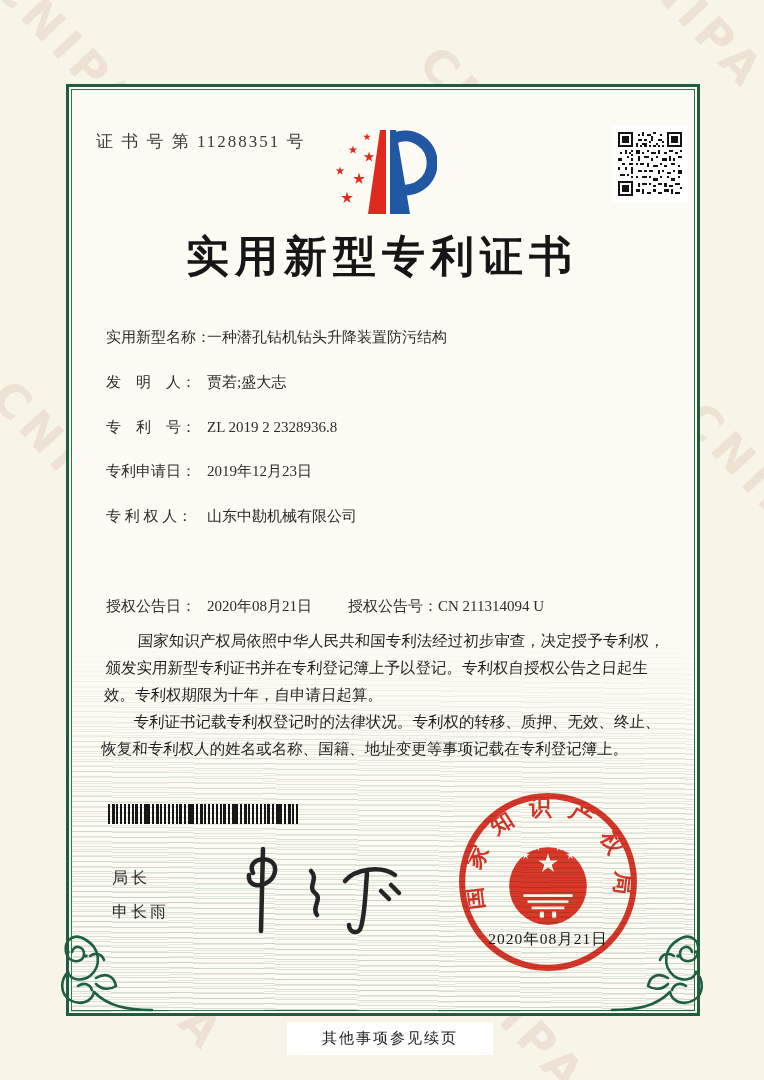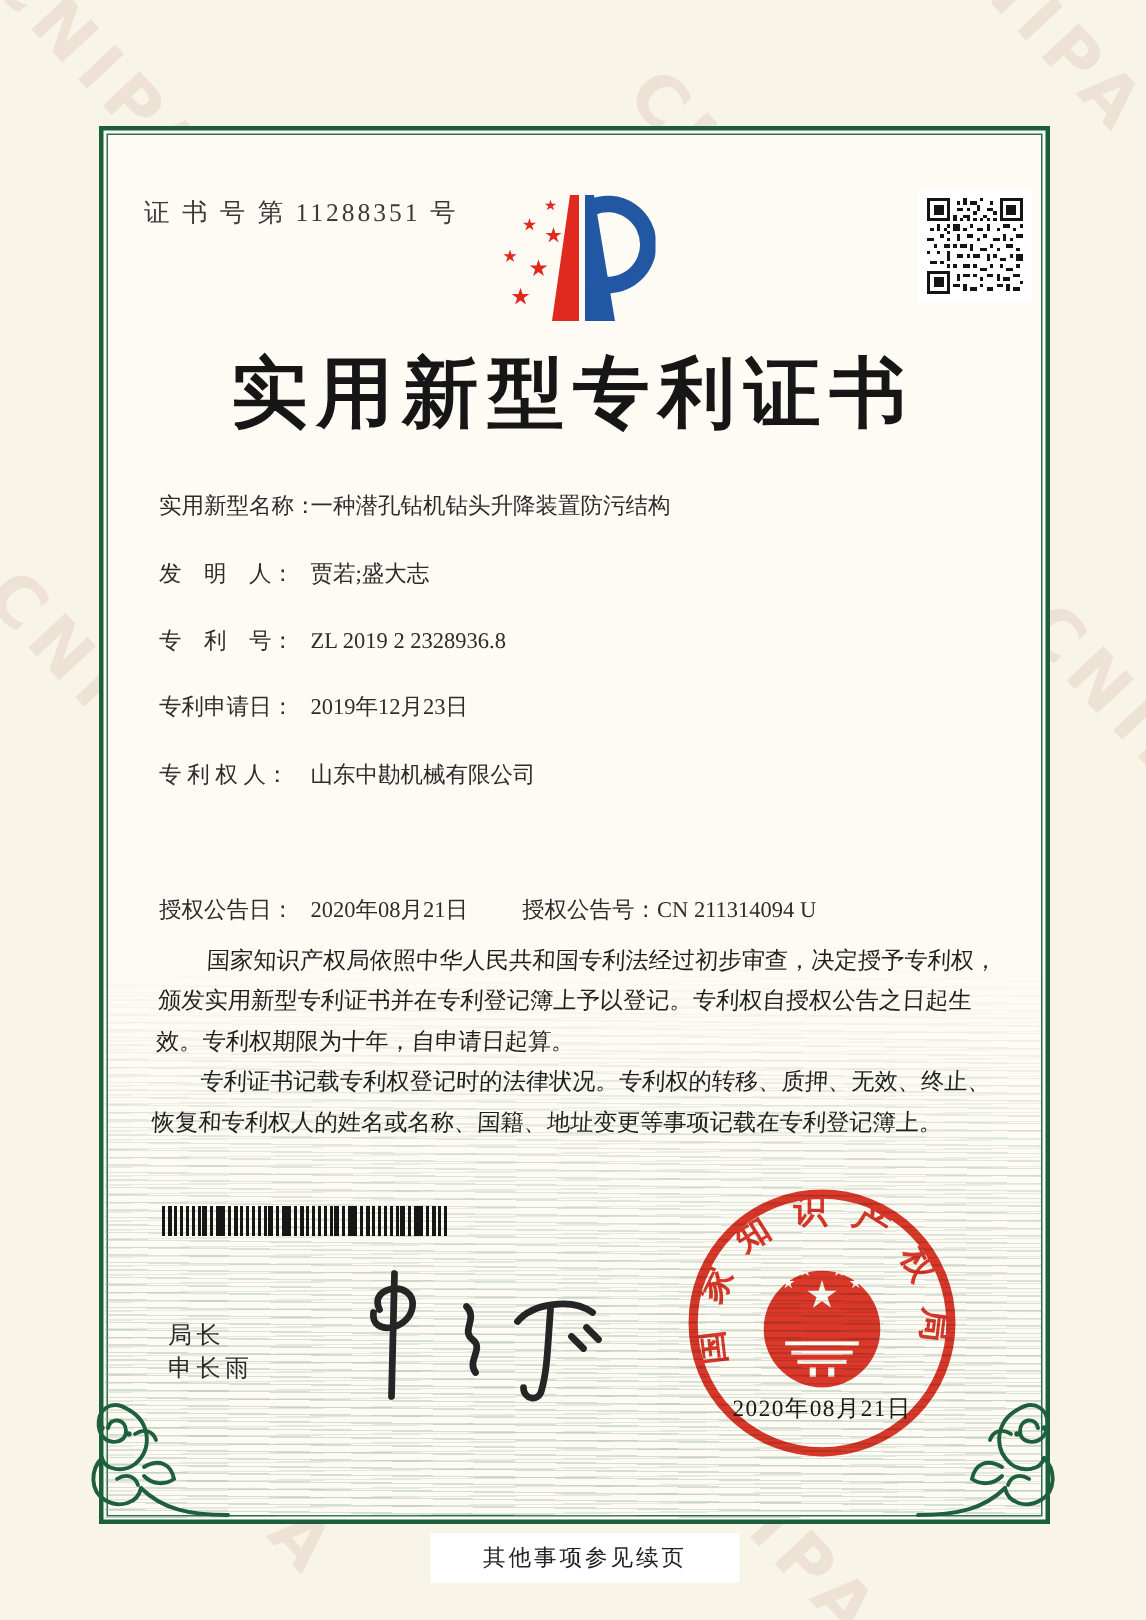--- a/index.html
+++ b/index.html
@@ -30,38 +30,38 @@
       repeating-linear-gradient(-0.6deg, rgba(140,170,148,0.22) 0 1px, transparent 1px 6px);
     -webkit-mask-image:linear-gradient(to bottom, transparent, rgba(0,0,0,.75) 35%, #000 70%);
             mask-image:linear-gradient(to bottom, transparent, rgba(0,0,0,.75) 35%, #000 70%);
   }
   .cert-no{position:absolute;left:96px;top:130px;font-size:17px;letter-spacing:2px;color:#3a3a3a;z-index:2;}
   .logo{position:absolute;left:332px;top:126px;width:105px;height:92px;z-index:2;}
   .qr-box{position:absolute;left:612px;top:126px;width:76px;height:76px;background:#ffffff;z-index:2;}
   .qr-box svg{position:absolute;left:6px;top:6px;}
   .title{
     position:absolute;left:0;top:228px;width:100%;text-align:center;
-    font-size:51px;font-weight:bold;letter-spacing:6px;color:#161616;z-index:2;
+    font-size:43px;font-weight:bold;letter-spacing:6px;color:#161616;z-index:2;
   }
   .frow{position:absolute;left:106px;font-size:15px;color:#2c2c2c;z-index:2;white-space:nowrap;}
   .flabel{display:inline-block;width:101px;white-space:pre;}
   .fvalue{white-space:pre;}
   .fpair2{position:absolute;left:242px;top:0;white-space:nowrap;}
   .paras{
     position:absolute;left:104px;top:627px;width:566px;z-index:2;
     font-size:15.5px;line-height:27px;color:#1f1f1f;transform:skewX(-3deg);
   }
   .paras p{margin:0;text-indent:2em;}
   .barcode{
     position:absolute;left:108px;top:804px;width:192px;height:20px;z-index:2;
     background:
       repeating-linear-gradient(90deg,#161616 0 2px,transparent 2px 4px),
       repeating-linear-gradient(90deg,transparent 0 5px,#161616 5px 7px,transparent 7px 11px);
   }
-  .sig-title{position:absolute;left:112px;top:868px;font-size:16px;letter-spacing:3px;color:#2a2a2a;z-index:2;margin-top:12px;}
+  .sig-title{position:absolute;left:112px;top:868px;font-size:16px;letter-spacing:3px;color:#2a2a2a;z-index:2;}
   .sig-name{position:absolute;left:112px;top:902px;font-size:16px;letter-spacing:3px;color:#2a2a2a;z-index:2;}
   .sig-hand{position:absolute;left:215px;top:843px;z-index:2;}
   .seal{position:absolute;left:458px;top:792px;width:180px;height:180px;z-index:3;mix-blend-mode:multiply;opacity:.93;}
   .seal-date{
     position:absolute;left:456px;top:929px;width:184px;text-align:center;z-index:4;
     font-size:15.5px;letter-spacing:1px;color:#171717;
   }
   .page-ind{position:absolute;left:66px;top:980px;width:628px;text-align:center;font-size:14px;letter-spacing:2px;color:#333;z-index:2;}
   .footer-note{
     position:absolute;left:287px;top:1022px;background:#ffffff;padding:7px 35px;z-index:2;

